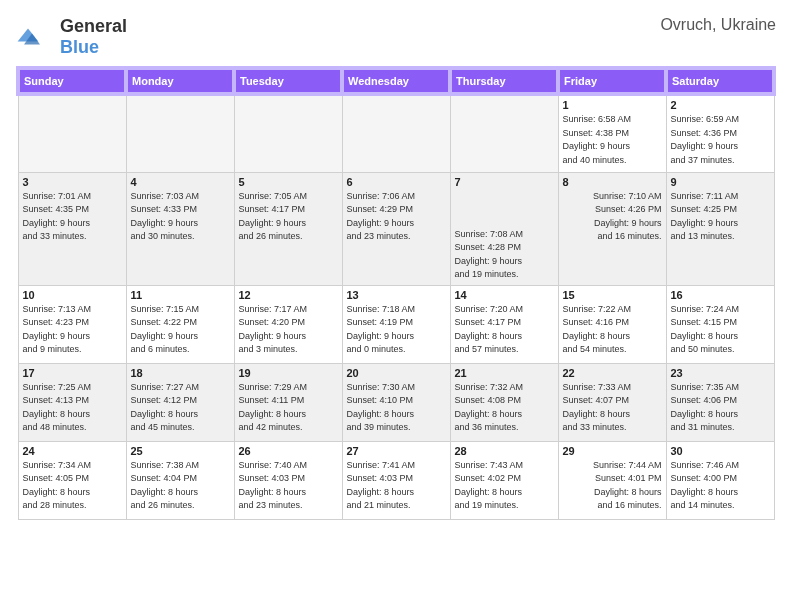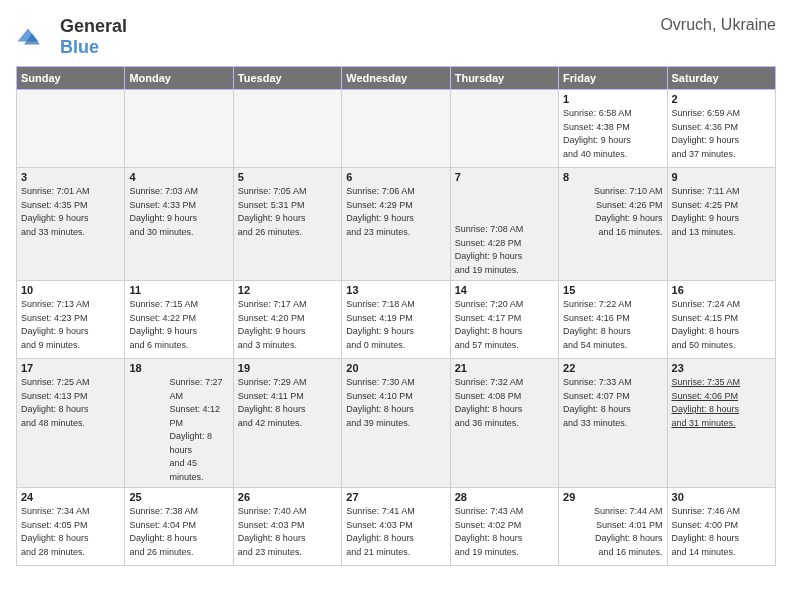--- a/index.html
+++ b/index.html
@@ -41,27 +41,27 @@
     .location {
       font-size: 16px;
       color: #555;
     }
     table {
       width: 100%;
       border-collapse: collapse;
       table-layout: fixed;
     }
     th {
-      background-color: #737373;
+      background-color: #8b5cf6;
       color: #fff;
       font-size: 11px;
       font-weight: bold;
       padding: 5px 4px;
       text-align: left;
-      border: 1px solid #c4b5fd;
+      border: 4px solid #c4b5fd;
     }
     td {
       border: 1px solid #d0d0d0;
       vertical-align: top;
       padding: 3px 4px;
       font-size: 9px;
       color: #333;
       height: 78px;
       background: #fff;
     }
@@ -149,21 +149,21 @@
           <td class="shaded">
             <span class="day-num">4</span>
             <div class="day-info" style="white-space: pre-line;">Sunrise: 7:03 AM
 Sunset: 4:33 PM
 Daylight: 9 hours
 and 30 minutes.</div>
           </td>
           <td class="shaded">
             <span class="day-num">5</span>
             <div class="day-info" style="white-space: pre-line;">Sunrise: 7:05 AM
-Sunset: 5:31 PM
+Sunset: 4:17 PM
 Daylight: 9 hours
 and 26 minutes.</div>
           </td>
           <td class="shaded">
             <span class="day-num">6</span>
             <div class="day-info" style="white-space: pre-line;">Sunrise: 7:06 AM
 Sunset: 4:29 PM
 Daylight: 9 hours
 and 23 minutes.</div>
           </td>
@@ -243,21 +243,21 @@
         <tr>
           <td class="shaded">
             <span class="day-num">17</span>
             <div class="day-info" style="white-space: pre-line;">Sunrise: 7:25 AM
 Sunset: 4:13 PM
 Daylight: 8 hours
 and 48 minutes.</div>
           </td>
           <td class="shaded">
             <span class="day-num">18</span>
-            <div class="day-info" style="white-space: pre-line; margin-left: 40px;">Sunrise: 7:27 AM
+            <div class="day-info" style="white-space: pre-line;">Sunrise: 7:27 AM
 Sunset: 4:12 PM
 Daylight: 8 hours
 and 45 minutes.</div>
           </td>
           <td class="shaded">
             <span class="day-num">19</span>
             <div class="day-info" style="white-space: pre-line;">Sunrise: 7:29 AM
 Sunset: 4:11 PM
 Daylight: 8 hours
 and 42 minutes.</div>
@@ -278,21 +278,21 @@
           </td>
           <td class="shaded">
             <span class="day-num">22</span>
             <div class="day-info" style="white-space: pre-line;">Sunrise: 7:33 AM
 Sunset: 4:07 PM
 Daylight: 8 hours
 and 33 minutes.</div>
           </td>
           <td class="shaded">
             <span class="day-num">23</span>
-            <div class="day-info" style="white-space: pre-line; text-decoration: underline;">Sunrise: 7:35 AM
+            <div class="day-info" style="white-space: pre-line;">Sunrise: 7:35 AM
 Sunset: 4:06 PM
 Daylight: 8 hours
 and 31 minutes.</div>
           </td>
         </tr>
         <tr>
           <td>
             <span class="day-num">24</span>
             <div class="day-info" style="white-space: pre-line;">Sunrise: 7:34 AM
 Sunset: 4:05 PM

